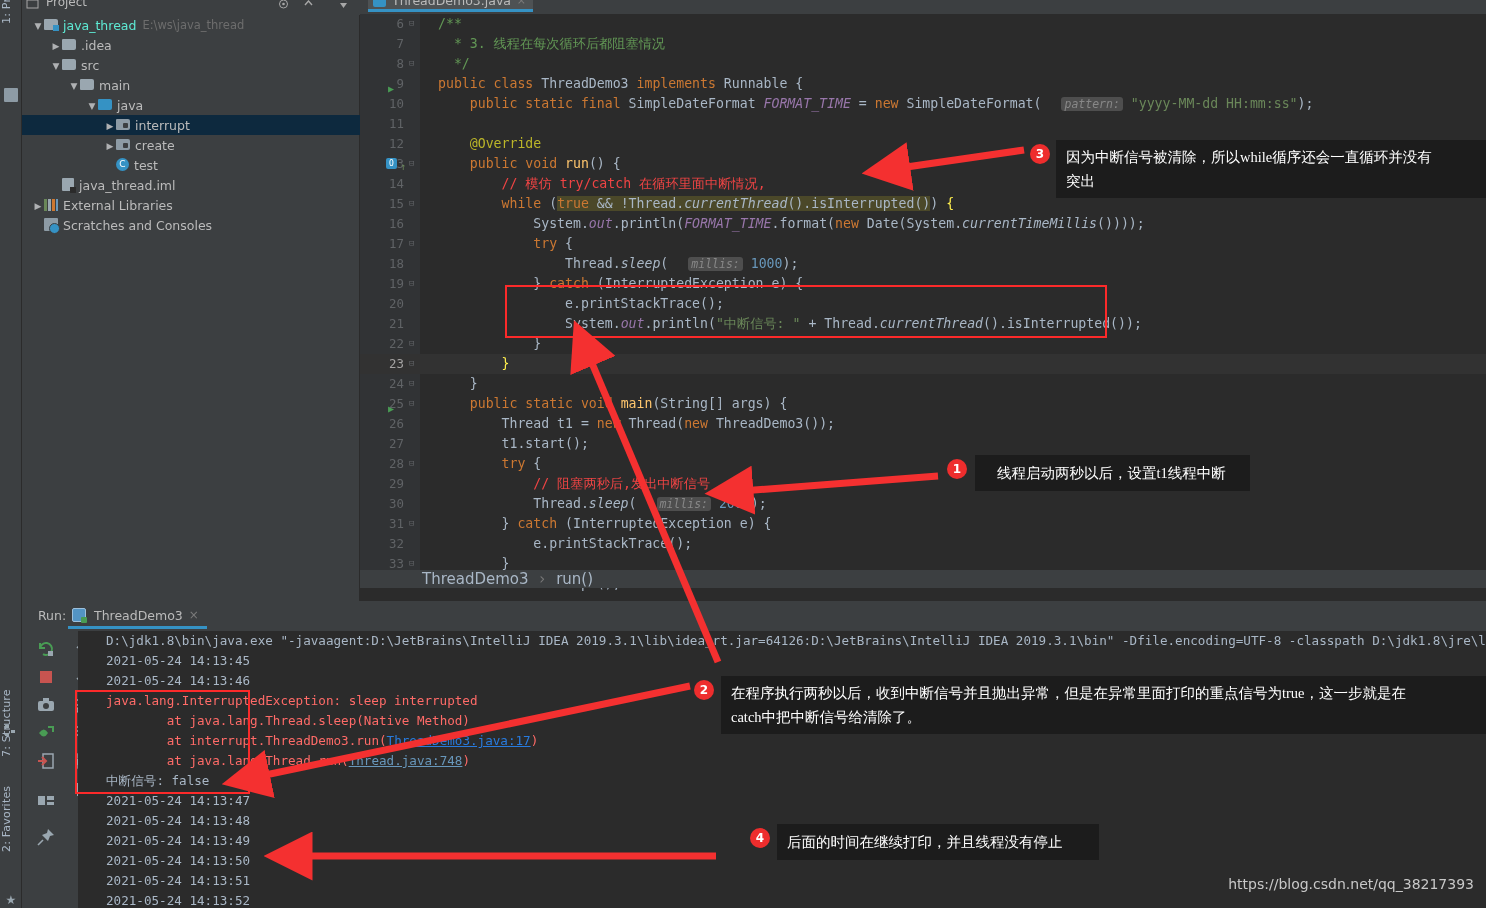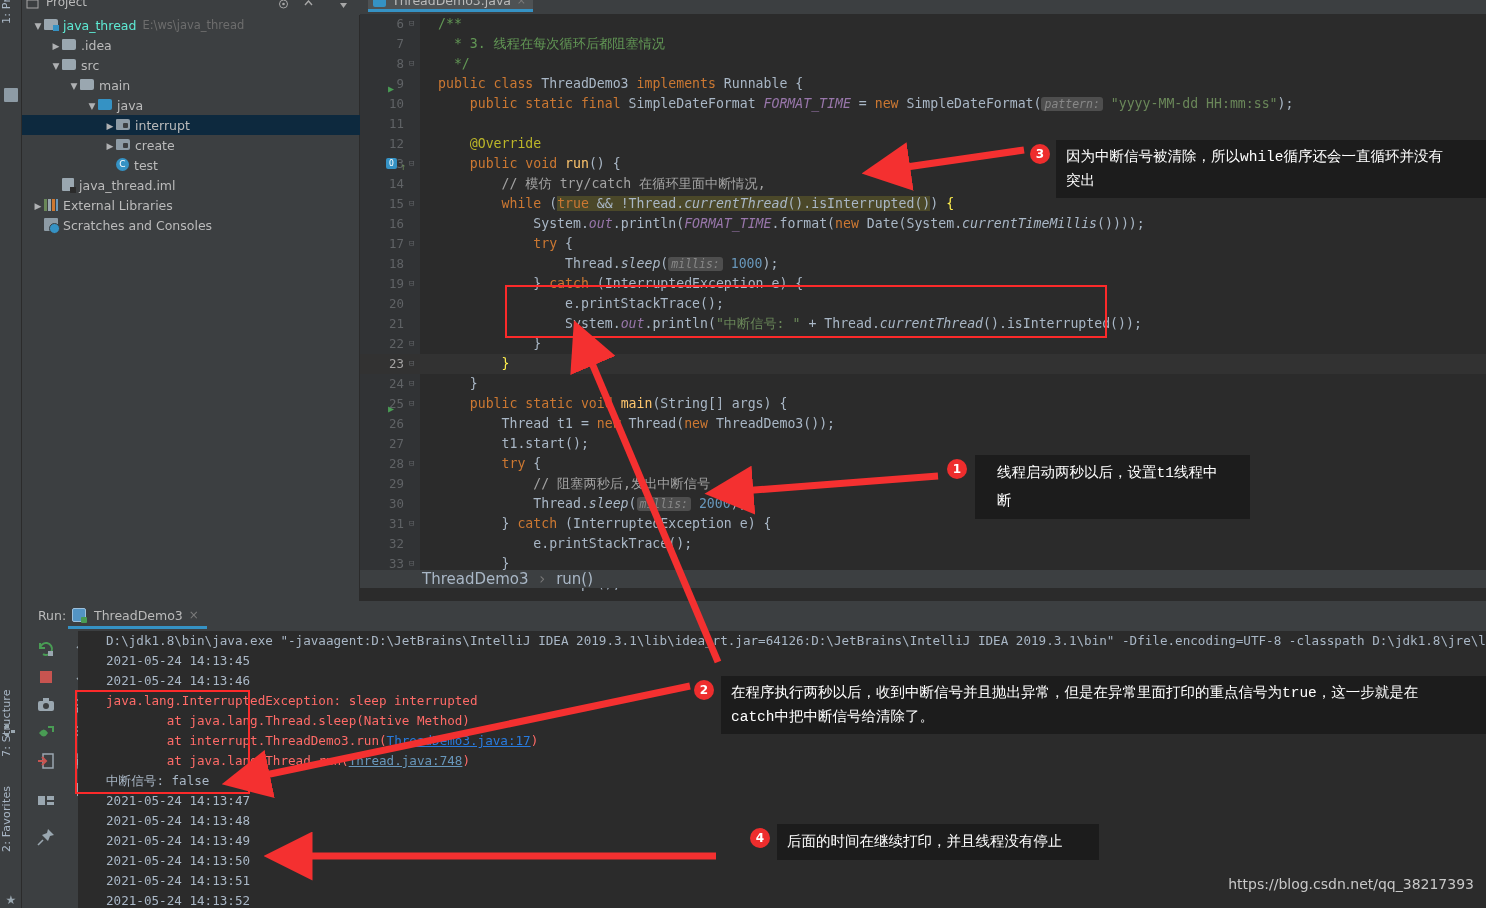--- a/index.html
+++ b/index.html
@@ -142,32 +142,32 @@
   .runmark { position: absolute; left: 28px; top: 5px; color: #499c54; font-size: 10px; }
   .bpmark {
     position: absolute; left: 26px; top: 4px; width: 11px; height: 11px;
     background: #3592c4; border-radius: 2px; color: #fff; font-size: 8px;
     text-align: center; line-height: 11px;
   }
   .tinyarrow { position: absolute; left: 40px; top: 3px; color: #6a8759; font-size: 10px;}
   
   .kw { color: #cc7832; }
   .str { color: #6a8759; }
-  .cmt { color: #a3a3a3; }
+  .cmt { color: #ef4444; }
   .cmtdoc { color: #629755; }
   .num { color: #6897bb; }
   .anno { color: #bbb529; }
   .fld { color: #9876aa; font-style: italic; }
   .mth { color: #ffc66d; }
   .st { color: #a9b7c6; font-style: italic; }
   .txt { color: #a9b7c6; }
   .brace-hl { color: #ffef4d; }
   .hint {
     background: #4e4e4e; color: #888; border-radius: 3px; padding: 0 3px;
-    font-size: 11.5px; font-style: italic;
+    font-size: 11.5px; font-style: italic; margin-left: 20px;
   }
   .whl { background: #4b4829; }
 
   .breadcrumb {
     position: absolute; left: 0; bottom: 13px; width: 1126px; height: 18px;
     background: #3c3f41; color: #a9b7c6; font-size: 15px; line-height: 18px;
     padding-left: 62px; white-space: nowrap;
   }
   .bc-sep { color: #777; padding: 0 6px; }
 
@@ -210,21 +210,21 @@
     font-family: "DejaVu Sans Mono", "Liberation Mono", monospace; font-size: 12.6px;
     color: #a9b7c6; padding-left: 28px;
   }
   .cons-line.err { color: #ff6b68; }
   .cons-link { color: #287bde; text-decoration: underline; }
   .cons-link.grey { color: #6897bb; text-decoration: underline; }
 
   
   .anno-box {
     position: absolute; background: #1c1c1c; color: #ffffff;
-    font-family: Liberation Mono, monospace;
+    font-family: Liberation Serif, serif;
     font-size: 14.5px; line-height: 24px; padding: 5px 10px;
     white-space: pre-wrap;
   }
   .anno-badge {
     position: absolute; width: 20px; height: 20px; border-radius: 50%;
     background: #ee2d2d; color: #fff; font-size: 12px; font-weight: bold;
     text-align: center; line-height: 20px;
     font-family: "DejaVu Sans", "Liberation Sans", sans-serif;
   }
   .redbox {

